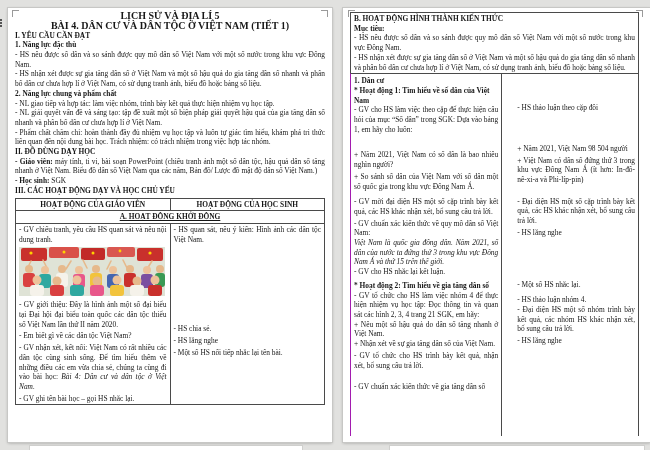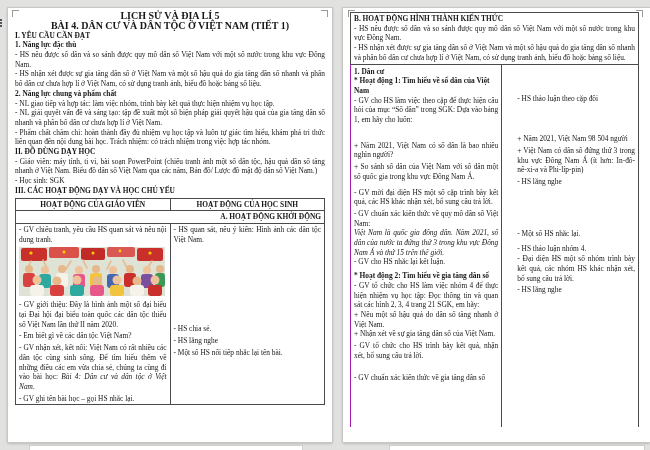--- a/index.html
+++ b/index.html
@@ -22,29 +22,29 @@
   .edge-dots i{display:block;width:2px;height:2px;background:#555;margin:1px 0;}
   .next-strip{position:absolute;top:446px;height:4px;background:#fff;outline:1px solid #cfcfcd;}
   .ns-l{left:30px;width:272px;}
   .ns-r{left:390px;width:254px;}
 
   .inner{padding:3px 7px 0 7px;}
   .doc-title{font-size:10px;line-height:9.8px;font-weight:bold;text-align:center;}
   p,.h{font-size:7.4px;line-height:9.7px;margin:0;text-align:justify;}
   .h{font-weight:bold;text-align:left;}
   .it{font-style:italic;}
-  .b{font-weight:normal;}
+  .b{font-weight:bold;}
 
   table.lesson{border-collapse:collapse;width:100%;margin-top:2px;table-layout:fixed;border-radius:22px;}
   table.lesson th,table.lesson td{
     border:1px solid #4a4a4a;padding:1px 3px;vertical-align:top;
     font-size:7.4px;line-height:9.7px;
   }
   table.lesson th{text-align:center;font-weight:bold;padding:1px 1px;}
-  table.lesson td.sec{font-weight:bold;text-align:right;}
+  table.lesson td.sec{font-weight:bold;text-align:center;text-decoration:underline;}
   td p{text-align:justify;}
 
   .photo{display:block;margin:3px 0 0 0;width:146px;height:49px;}
 
   
   .rp-wrap{position:absolute;left:7px;right:11px;top:4px;bottom:0;}
   .rp-box{border:1px solid #4a4a4a;padding:1px 3px;}
   .rp-row{display:flex;border-left:1px solid #a21caf;border-right:1px solid #4a4a4a;
           border-top:1px solid #4a4a4a;margin-top:-1px;height:362px;overflow:hidden;gap:12px;}
   .rp-gv{width:55%;border-right:1px solid #4a4a4a;padding:2px 3px;box-sizing:border-box;}
@@ -180,20 +180,21 @@
         </table>
     </div>
   </div>
 
   <div class="page page-right">
     <div class="crop tl" style="left:5px;top:2px;"></div>
     <div class="crop tr" style="right:7px;top:2px;"></div>
     <div class="rp-wrap">
       <div class="rp-box">
         <p class="h">B. HOẠT ĐỘNG HÌNH THÀNH KIẾN THỨC</p>
+        <p class="h">Mục tiêu:</p>
         <p>- HS nêu được số dân và so sánh được quy mô dân số Việt Nam với một số nước trong khu vực Đông Nam.</p>
         <p>- HS nhận xét được sự gia tăng dân số ở Việt Nam và một số hậu quả do gia tăng dân số nhanh và phân bố dân cư chưa hợp lí ở Việt Nam, có sử dụng tranh ảnh, biểu đồ hoặc bảng số liệu.</p>
       </div>
       <div class="rp-row">
         <div class="rp-gv">
           <p class="h">1. Dân cư</p>
           <p class="h">* Hoạt động 1: Tìm hiểu về số dân của Việt Nam</p>
           <p>- GV cho HS làm việc theo cặp để thực hiện câu hỏi của mục “Số dân” trong SGK: Dựa vào bảng 1, em hãy cho luôn:</p>
           <p class="g8">+ Năm 2021, Việt Nam có số dân là bao nhiêu nghìn người?</p>
           <p class="g2">+ So sánh số dân của Việt Nam với số dân một số quốc gia trong khu vực Đông Nam Á.</p>
@@ -205,20 +206,21 @@
           <p>- GV tổ chức cho HS làm việc nhóm 4 để thực hiện nhiệm vụ học tập: Đọc thông tin và quan sát các hình 2, 3, 4 trang 21 SGK, em hãy:</p>
           <p>+ Nêu một số hậu quả do dân số tăng nhanh ở Việt Nam.</p>
           <p>+ Nhận xét về sự gia tăng dân số của Việt Nam.</p>
           <p class="g2">- GV tổ chức cho HS trình bày kết quả, nhận xét, bổ sung câu trả lời.</p>
           <p class="g12">- GV chuẩn xác kiến thức về gia tăng dân số</p>
         </div>
         <div class="rp-hs">
           <p class="g27">- HS thảo luận theo cặp đôi</p>
           <p class="g31">+ Năm 2021, Việt Nam 98 504 người</p>
           <p class="g2">+ Việt Nam có dân số đứng thứ 3 trong khu vực Đông Nam Á (ít hơn: In-đô-nê-xi-a và Phi-líp-pin)</p>
+          <p class="g12">- Đại diện HS một số cặp trình bày kết quả, các HS khác nhận xét, bổ sung câu trả lời.</p>
           <p class="g2">- HS lắng nghe</p>
           <p class="g42">- Một số HS nhắc lại.</p>
           <p class="g6">- HS thảo luận nhóm 4.</p>
           <p class="g61">- Đại diện HS một số nhóm trình bày kết quả, các nhóm HS khác nhận xét, bổ sung câu trả lời.</p>
           <p class="g2">- HS lắng nghe</p>
         </div>
       </div>
     </div>
   </div>
 

